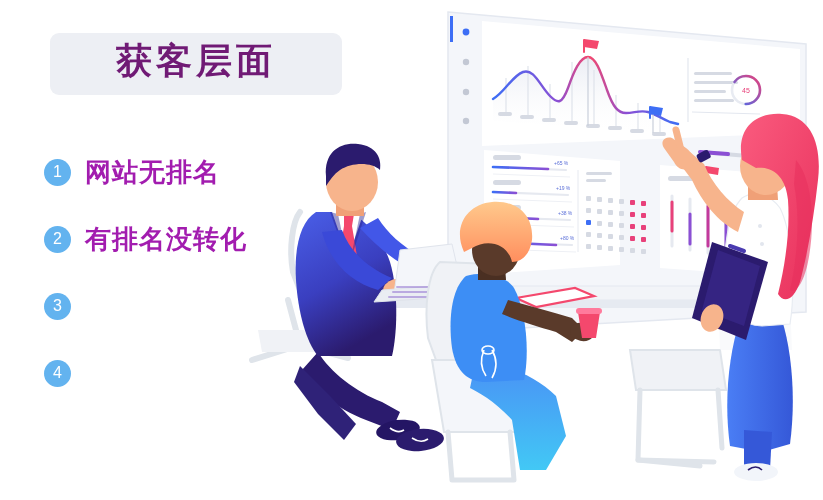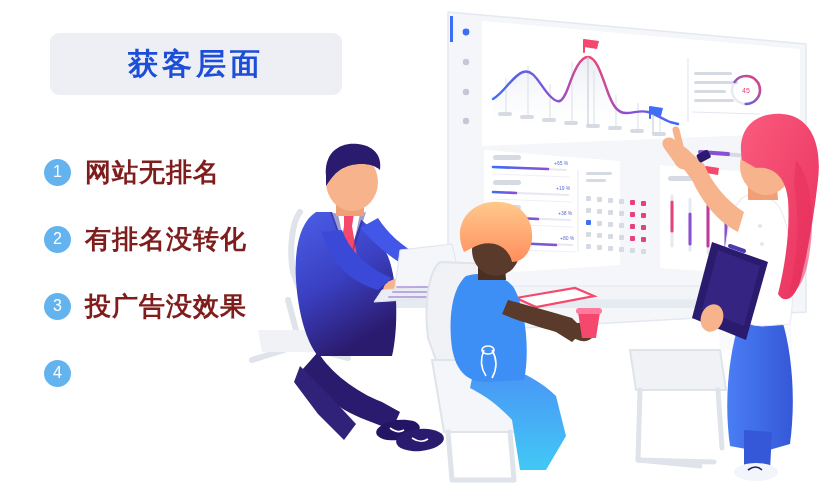--- a/index.html
+++ b/index.html
@@ -14,45 +14,46 @@
 
   
   .title-box {
     position:absolute; left:50px; top:33px;
     width:292px; height:62px;
     background:#edeff4;
     border-radius:9px;
     display:flex; align-items:center; justify-content:center;
   }
   .title-text {
-    color:#1d4ed8;
-    font-size:30px;
+    color:#701a75;
+    font-size:36px;
     font-weight:bold;
     letter-spacing:4px;
     line-height:1;
+    font-family:Liberation Mono, monospace;
   }
 
   .list { position:absolute; left:44px; top:152px; width:330px; }
   .list-item {
     display:flex; align-items:center;
     height:40px;
     margin-bottom:27px;
   }
   .num-circle {
     width:27px; height:27px;
     border-radius:50%;
     background:#63b3ef;
     color:#ffffff;
     font-size:16px;
     display:flex; align-items:center; justify-content:center;
     flex:0 0 auto;
     margin-right:14px;
   }
   .item-label {
-    color:#7f1d1d;
+    color:#a21caf;
     font-size:26px;
     font-weight:bold;
     letter-spacing:1px;
     white-space:nowrap;
   }
 
   
   .illus { position:absolute; left:0; top:0; width:823px; height:500px; }
 </style>
 </head>
@@ -417,20 +418,19 @@
     <div class="list-item">
       <span class="num-circle">1</span>
       <span class="item-label">网站无排名</span>
     </div>
     <div class="list-item">
       <span class="num-circle">2</span>
       <span class="item-label">有排名没转化</span>
     </div>
     <div class="list-item">
       <span class="num-circle">3</span>
-      <span class="item-label">投广告没效果</span>
     </div>
     <div class="list-item">
       <span class="num-circle">4</span>
     </div>
   </div>
 
 </div>
 
 </body></html>

